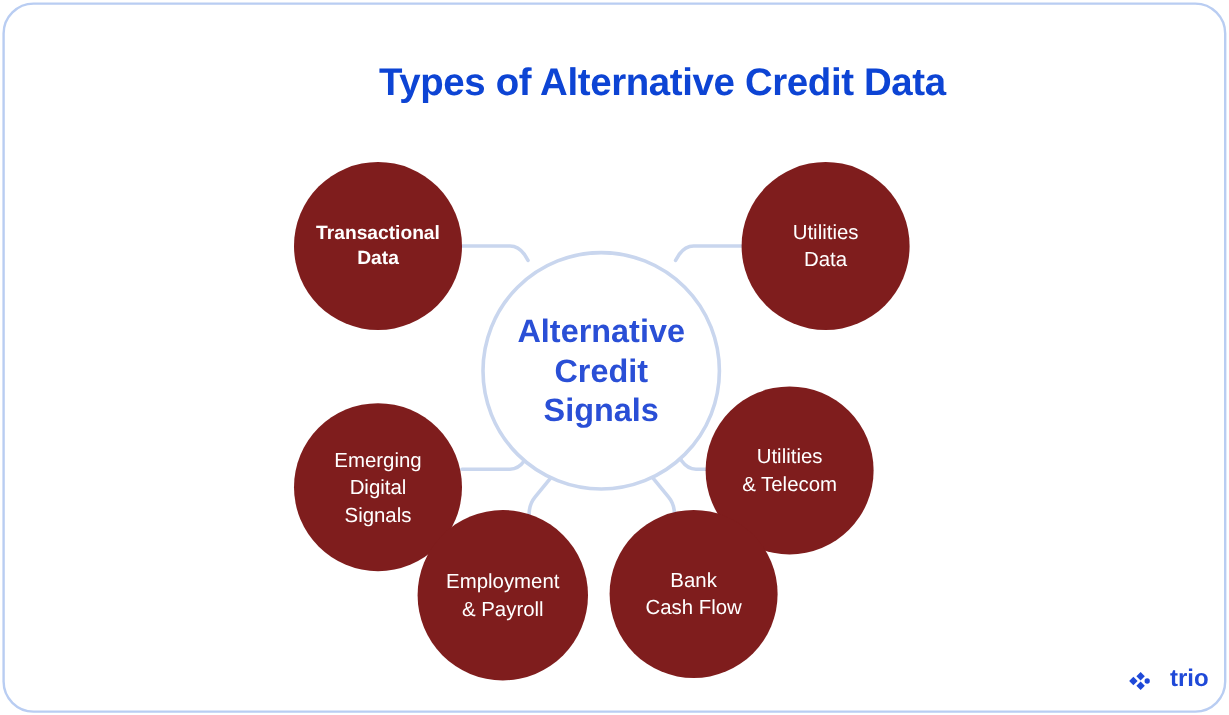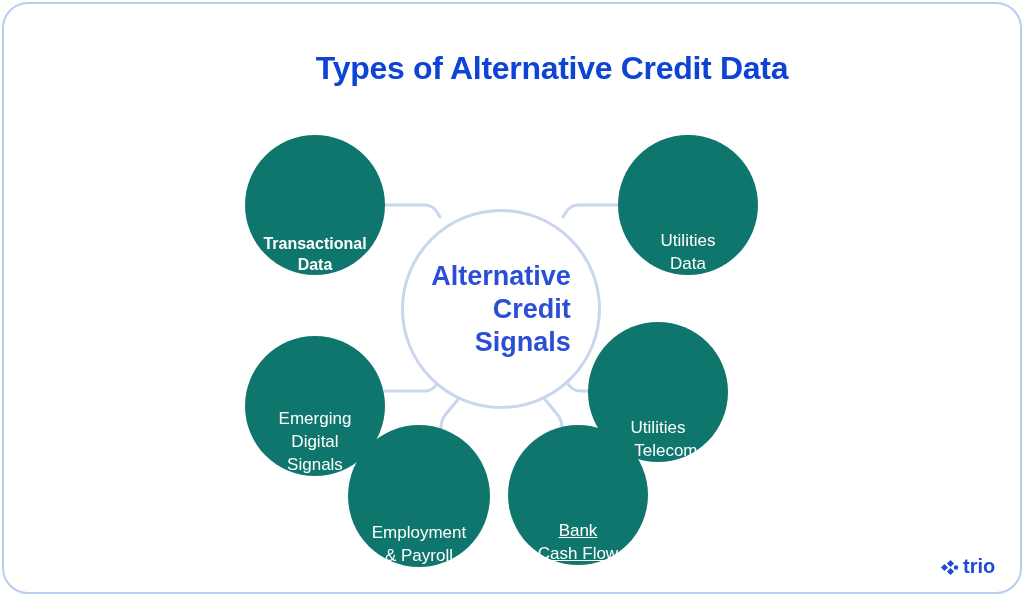--- a/index.html
+++ b/index.html
@@ -1,25 +1,25 @@
 <!DOCTYPE html>
 <html><head>
 <meta charset="utf-8">
 <style>
   html, body { margin:0; padding:0; background:#ffffff; }
   body { width:1024px; height:596px; position:relative; overflow:hidden; font-family:"Liberation Sans", sans-serif; }
   .frame { position:absolute; left:2px; top:2px; width:1016px; height:588px; border:2px solid #b9cdf2; border-radius:26px; background:#fff; }
   .title { position:absolute; left:0; top:50px; width:1024px; text-align:center; color:#0d44d4; font-size:32px; font-weight:700; letter-spacing:-0.3px;padding-left:40px; }
   svg.lines { position:absolute; left:0; top:0; }
-  .node { position:absolute; border-radius:50%; background:#0f766e; color:#fff; display:flex; align-items:flex-end; justify-content:center; text-align:center; font-size:17px; line-height:23px; }
+  .node { position:absolute; border-radius:50%; background:#7f1d1d; color:#fff; display:flex; align-items:center; justify-content:center; text-align:center; font-size:17px; line-height:23px; }
   .node span { white-space:pre-line; }
   .node.small { font-size:16px; font-weight:700; line-height:21px; }
-  .center { position:absolute; left:401px; top:209px; width:200px; height:200px; border-radius:50%; border:3px solid #c9d6ee; background:#fff; box-sizing:border-box; display:flex; align-items:center; justify-content:center; text-align:right; color:#2a4fd6; font-size:27px; font-weight:700; line-height:33px; }
+  .center { position:absolute; left:401px; top:209px; width:200px; height:200px; border-radius:50%; border:3px solid #c9d6ee; background:#fff; box-sizing:border-box; display:flex; align-items:center; justify-content:center; text-align:center; color:#2a4fd6; font-size:27px; font-weight:700; line-height:33px; }
   .center span { white-space:pre-line; }
-  .logo { position:absolute; left:940px; top:555px; display:flex; align-items:center; gap:3px; color:#1f49d8; font-weight:700; font-size:20px; }
+  .logo { position:absolute; left:940px; top:555px; display:flex; align-items:center; gap:15px; color:#1f49d8; font-weight:700; font-size:20px; }
 </style>
 </head>
 <body>
 
 <div class="frame"></div>
 
 <div class="title">Types of Alternative Credit Data</div>
 
 <svg class="lines" width="1024" height="596">
   <g fill="none" stroke="#c9d6ee" stroke-width="3" stroke-linecap="round" stroke-linejoin="round">
@@ -52,21 +52,21 @@
 Signals</span>
 </div>
 <div class="node" style="left:588px;top:322px;width:140px;height:140px;">
   <span>Utilities
 &amp; Telecom</span>
 </div>
 <div class="node" style="left:348px;top:425px;width:142px;height:142px;">
   <span>Employment
 &amp; Payroll</span>
 </div>
-<div class="node" style="left:508px;top:425px;width:140px;height:140px;text-decoration:underline;">
+<div class="node" style="left:508px;top:425px;width:140px;height:140px;">
   <span>Bank
 Cash Flow</span>
 </div>
 
 <div class="logo">
   <svg width="20" height="16" viewBox="0 0 20 16">
     <rect x="2" y="6" width="5" height="5" transform="rotate(45 4.5 8.5)" fill="#1f49d8"></rect>
     <rect x="8" y="2" width="5" height="5" transform="rotate(45 10.5 4.5)" fill="#1f49d8"></rect>
     <rect x="8" y="10" width="5" height="5" transform="rotate(45 10.5 12.5)" fill="#1f49d8"></rect>
     <circle cx="16" cy="8.5" r="2.2" fill="#1f49d8"></circle>

